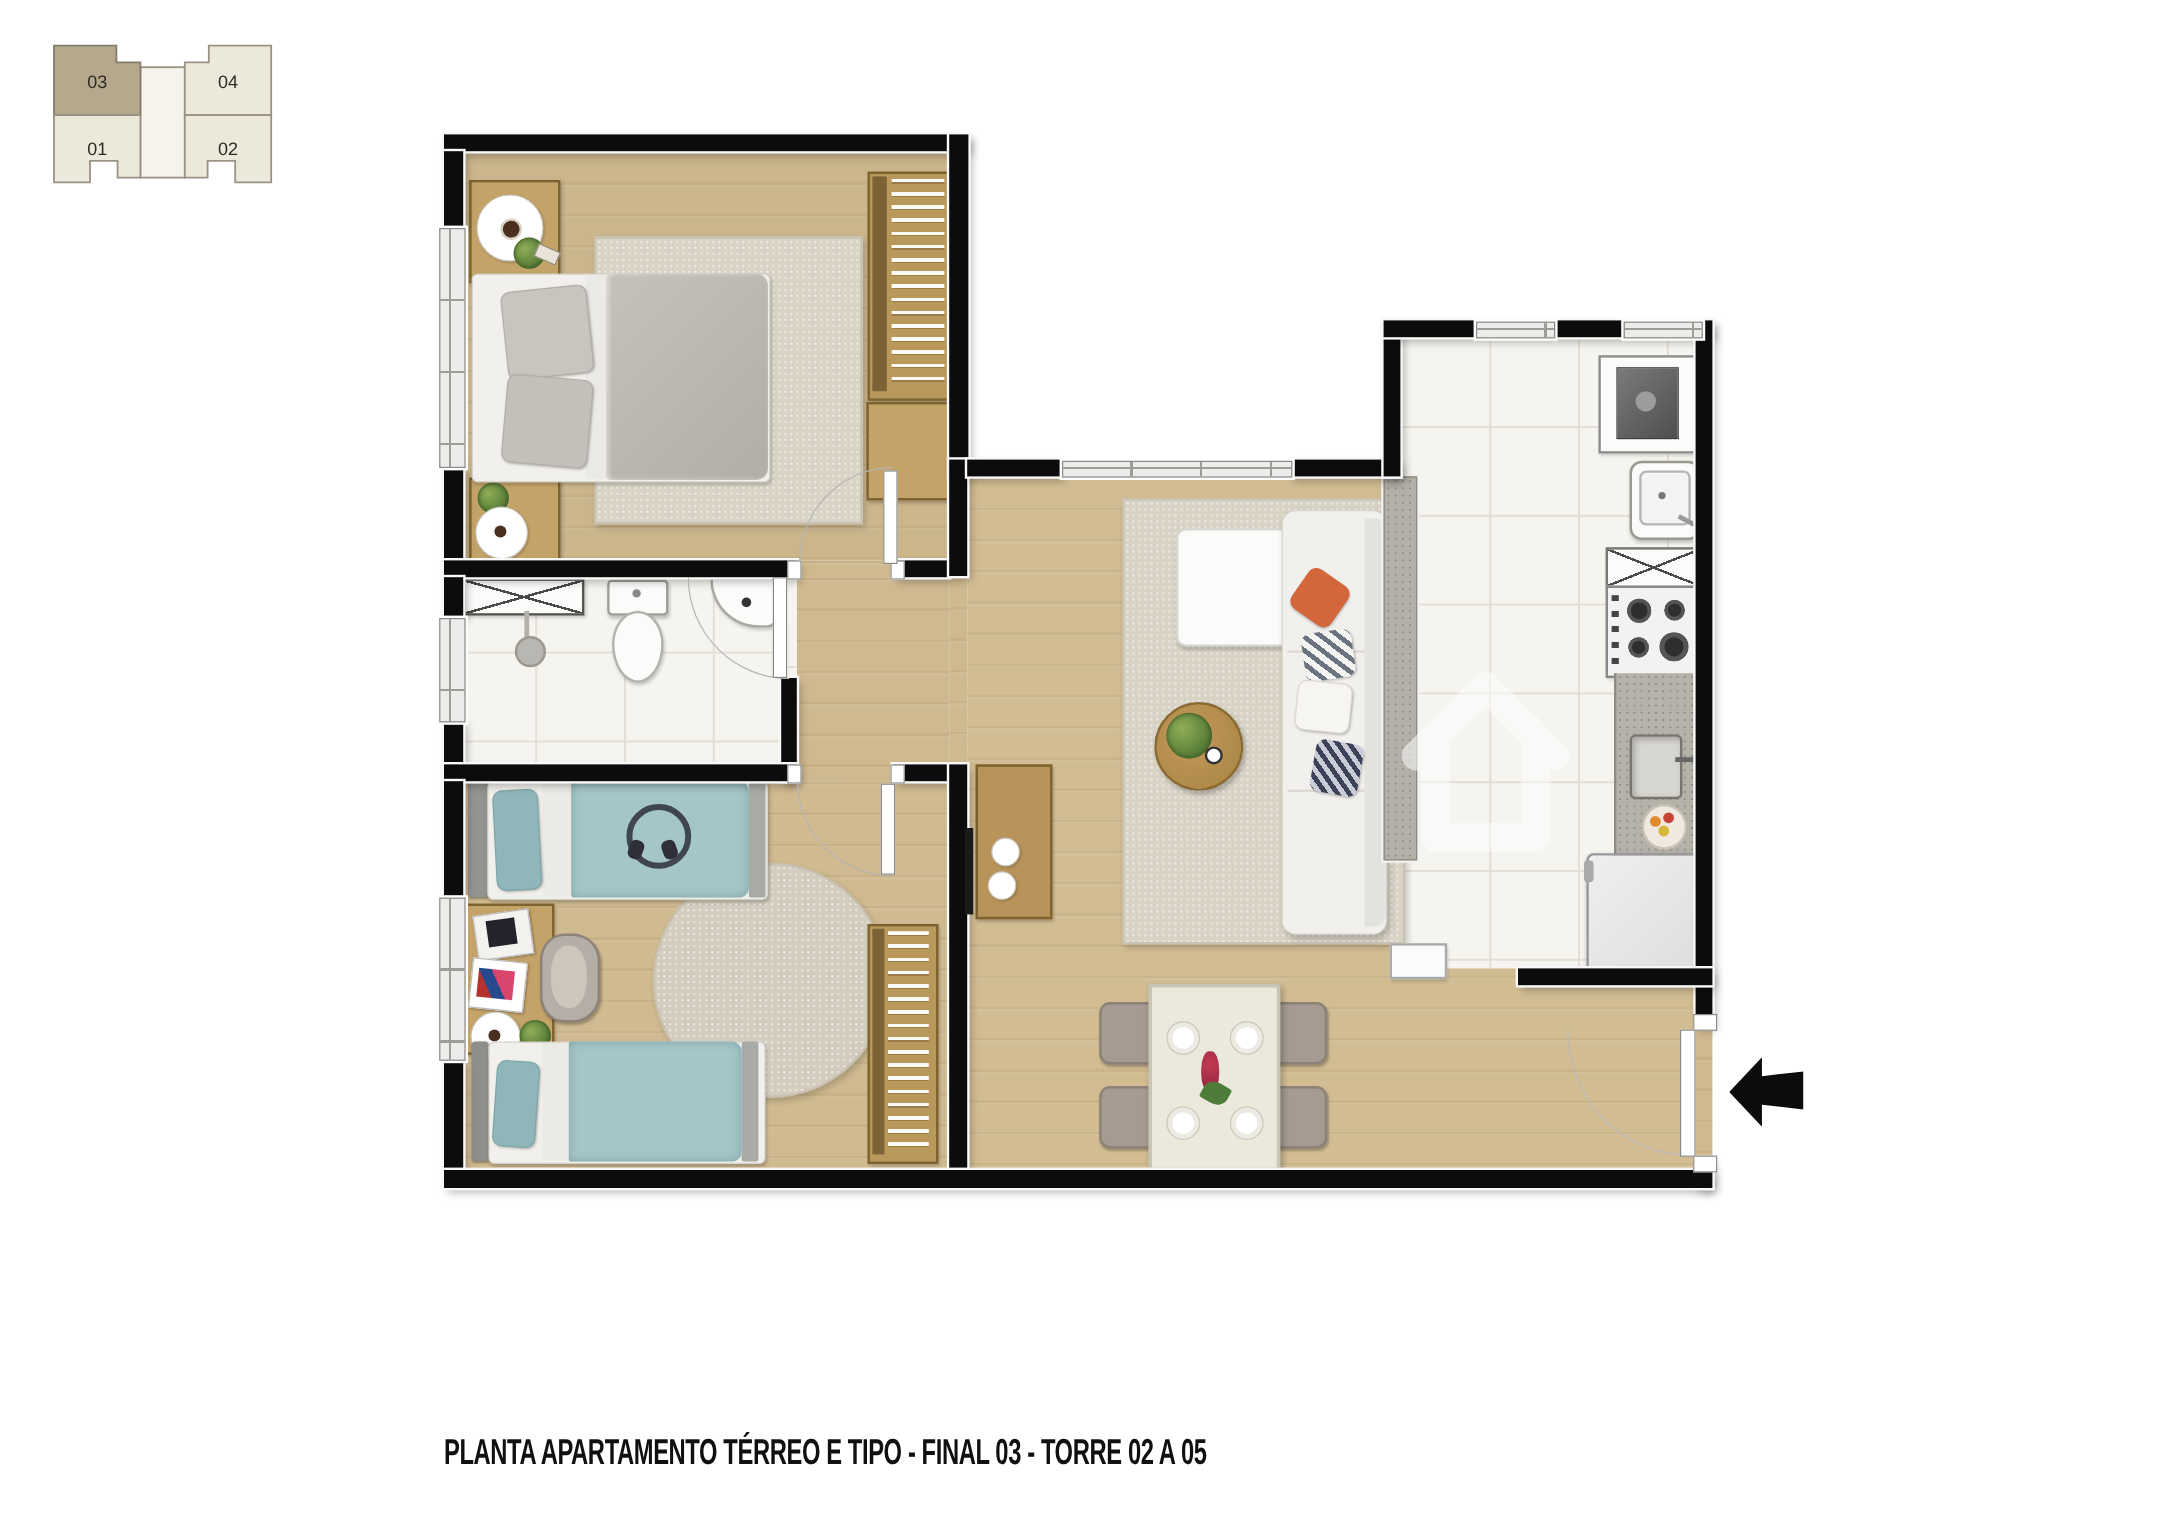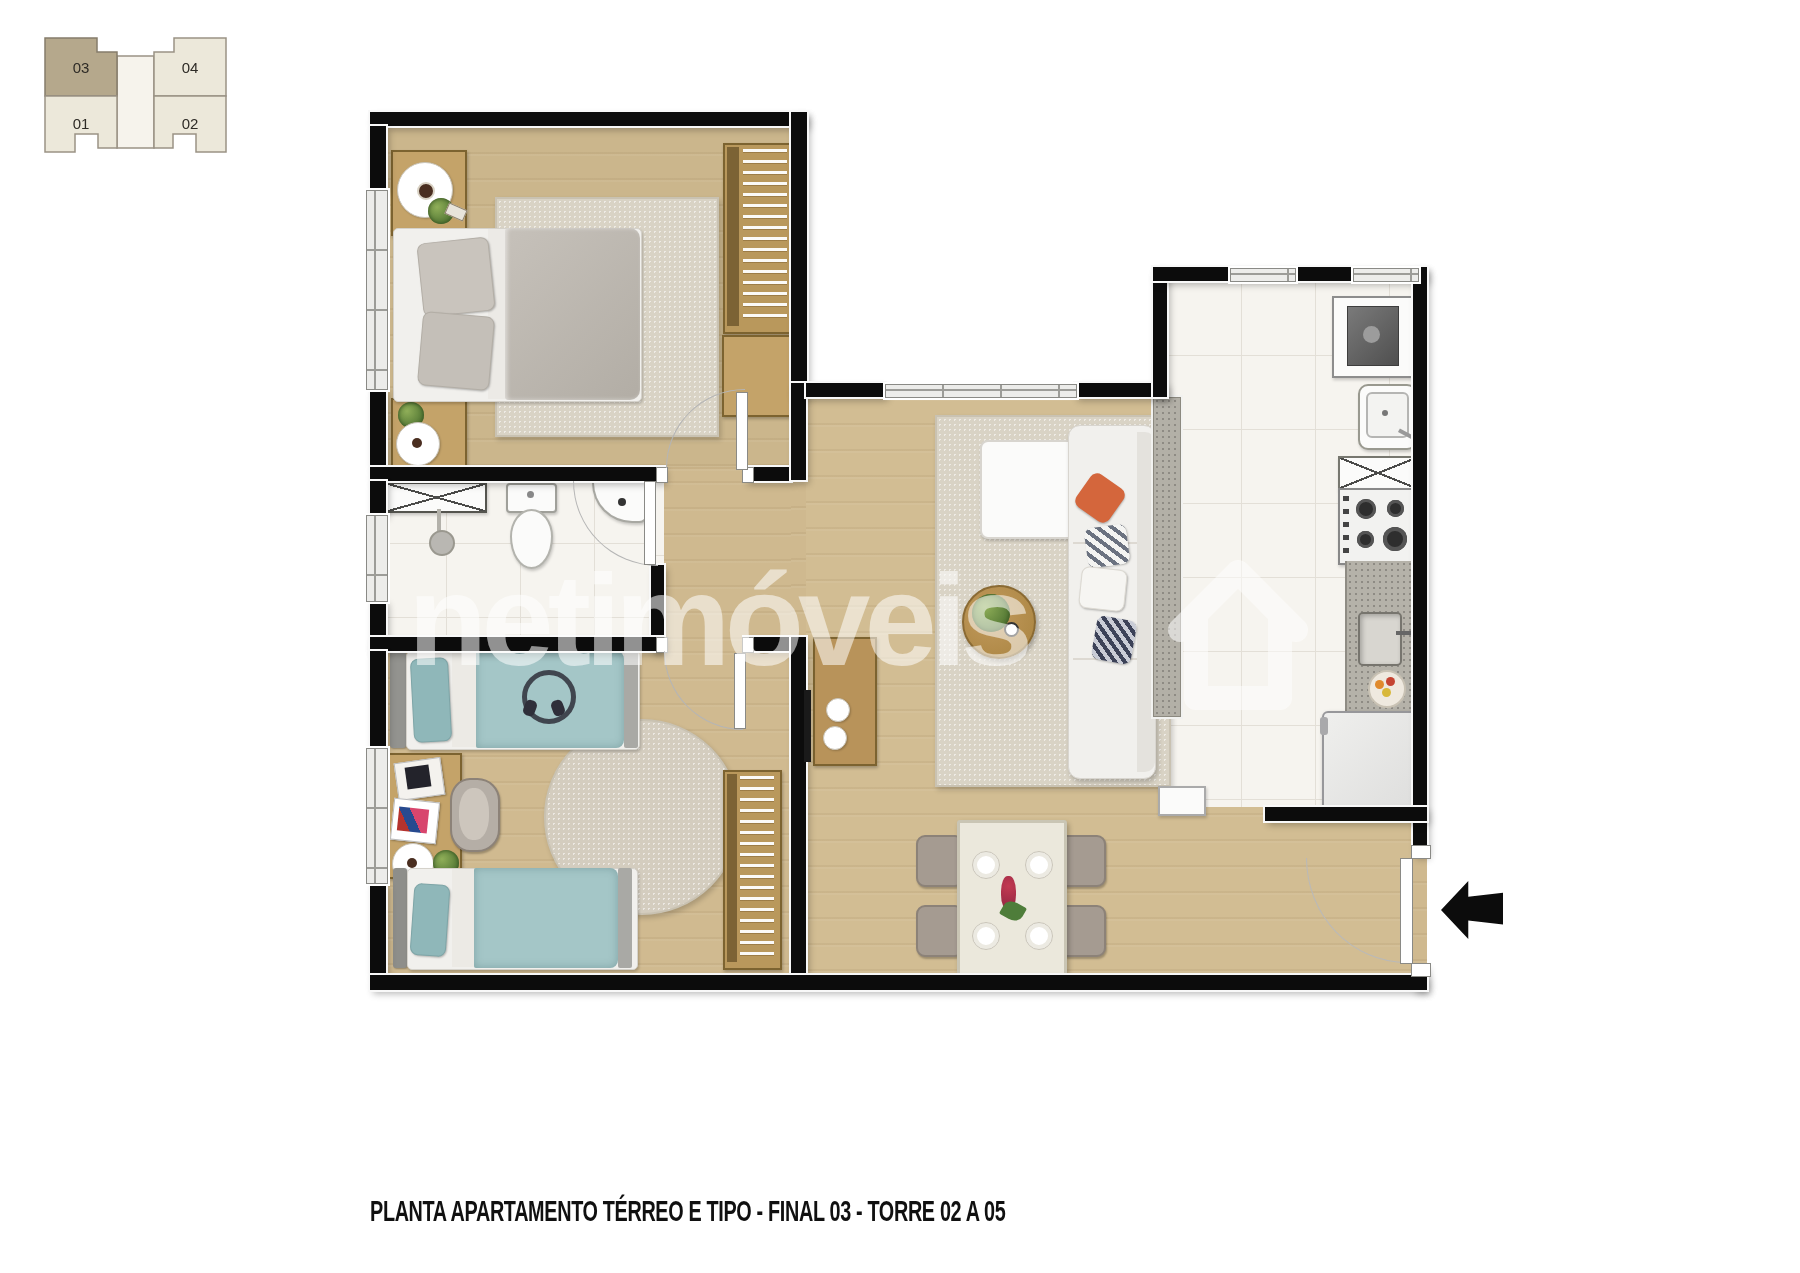--- a/index.html
+++ b/index.html
@@ -241,20 +241,19 @@
   <div class="jamb" style="left:644px;top:481px;width:10px;height:82px;"></div>
 
   <div class="jamb" style="left:1411px;top:845px;width:18px;height:12px;"></div>
   <div class="jamb" style="left:1411px;top:963px;width:18px;height:12px;"></div>
   <div class="arc" style="left:1306px;top:858px;width:100px;height:104px;border-left:1.5px solid #b9b9b9;border-bottom:1.5px solid #b9b9b9;border-bottom-left-radius:100% 100%;"></div>
   <div class="jamb" style="left:1400px;top:858px;width:11px;height:104px;"></div>
 
   <div class="abs" style="left:1441px;top:877px;width:62px;height:66px;background:#0c0c0c;
               clip-path:polygon(0% 50%,44% 6%,44% 30%,100% 24%,100% 72%,44% 66%,44% 94%);"></div>
 
-  <div id="watermark">netimóveis</div>
   <svg id="wm-icon" width="140" height="170" viewBox="0 0 140 170">
     <path d="M12 82 L70 24 L128 82 M28 68 V150 H112 V68" fill="none" stroke="#ffffff" stroke-width="24" stroke-linecap="round" stroke-linejoin="round"></path>
   </svg>
 
   <div id="caption">PLANTA APARTAMENTO TÉRREO E TIPO - FINAL 03 - TORRE 02 A 05</div>
 
 </div>
 
 </body></html>

